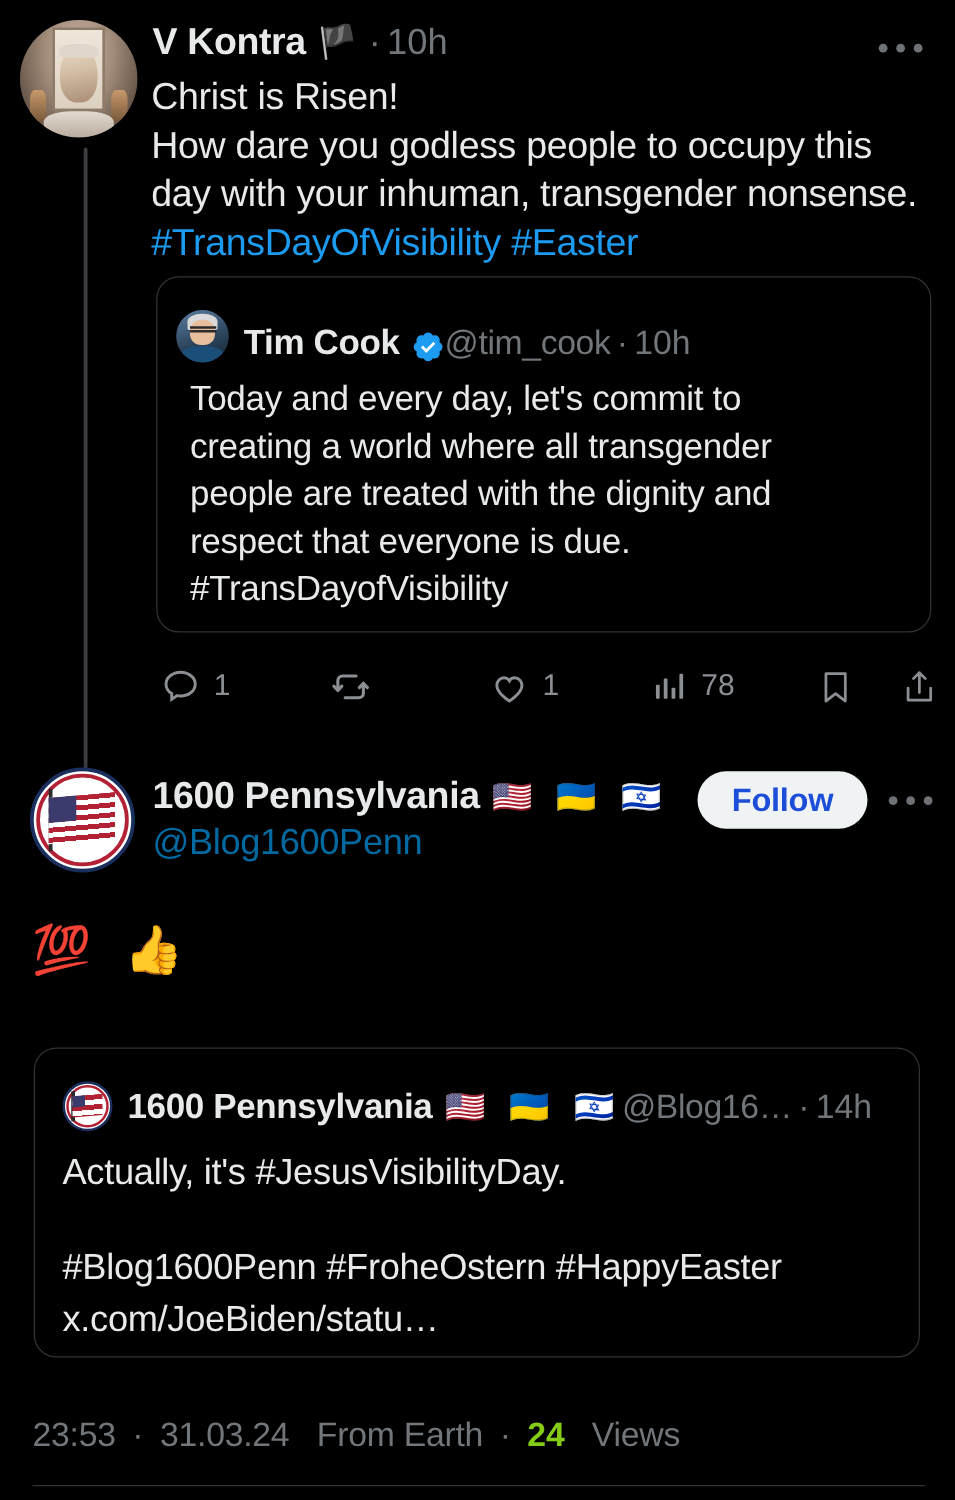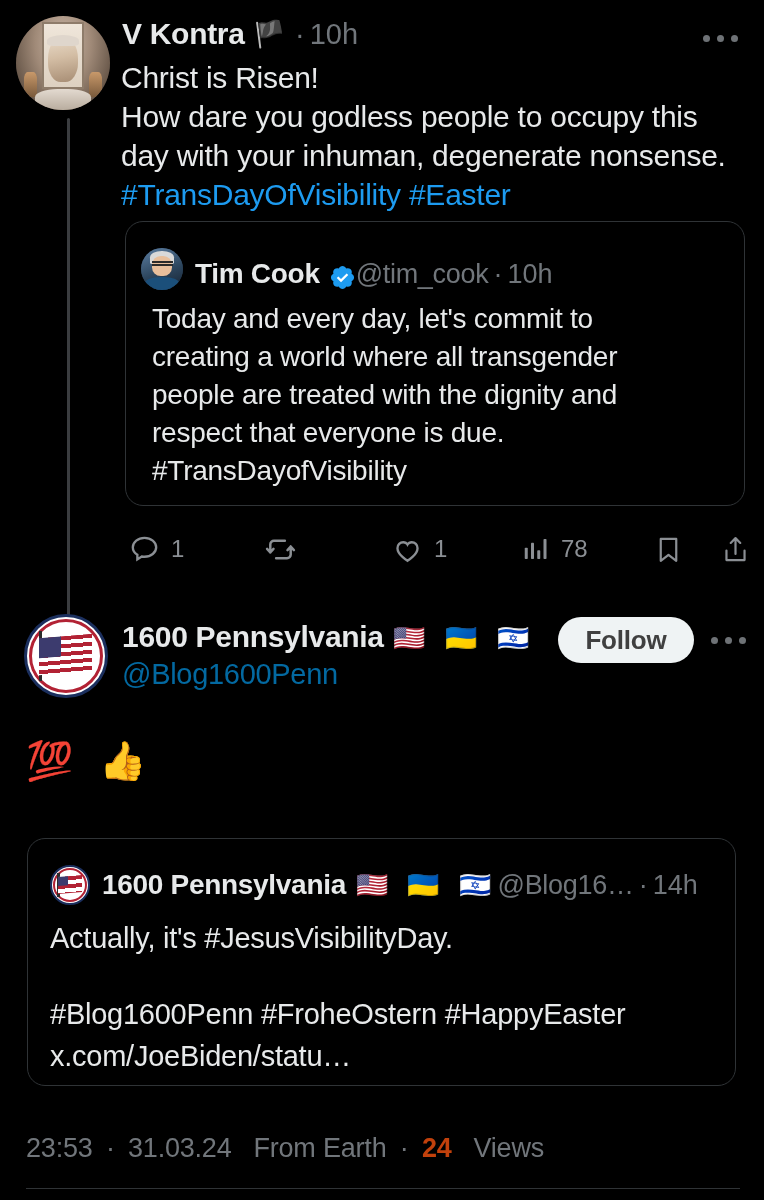--- a/index.html
+++ b/index.html
@@ -319,21 +319,21 @@
   .flag-set { font-size: 26px; margin-left: 10px; letter-spacing: 6px; }
 
   .follow-btn {
     position: absolute;
     left: 558px;
     top: 617px;
     width: 136px;
     height: 46px;
     border-radius: 23px;
     background: #eff3f4;
-    color: #404040;
+    color: #1d4ed8;
     font-size: 26px;
     font-weight: bold;
     display: flex;
     align-items: center;
     justify-content: center;
     border: none;
     font-family: "Liberation Sans", sans-serif;
     letter-spacing: -0.2px;
   }
   .t2-more { left: 711px; top: 637px; }
@@ -396,21 +396,21 @@
   
   .footer {
     position: absolute;
     left: 26px;
     top: 1133px;
     font-size: 27px;
     color: #71767b;
     letter-spacing: -0.2px;
     white-space: nowrap;
   }
-  .footer b { color: #c2410c; font-weight: bold; }
+  .footer b { color: #84cc16; font-weight: bold; }
   .footer .f-dot { padding: 0 6px; }
 
   .bottom-rule {
     position: absolute;
     left: 26px;
     top: 1188px;
     width: 714px;
     height: 1px;
     background: #2f3336;
   }
@@ -444,21 +444,21 @@
 
     <div class="more-dots t1-more">
       <i></i>
       <i></i>
       <i></i>
     </div>
 
     <div class="t1-body">
       <span>Christ is Risen!</span><br>
       <span>How dare you godless people to occupy this</span><br>
-      <span>day with your inhuman, degenerate nonsense.</span><br>
+      <span>day with your inhuman, transgender nonsense.</span><br>
       <span class="tag">#TransDayOfVisibility</span>
       <span class="tag">#Easter</span>
     </div>
 
     <div class="quote-1">
       <div class="q1-head">
         <div class="q-avatar">
           <div class="tc-bg">
             <div class="tc-shirt"></div>
             <div class="tc-hair"></div>

